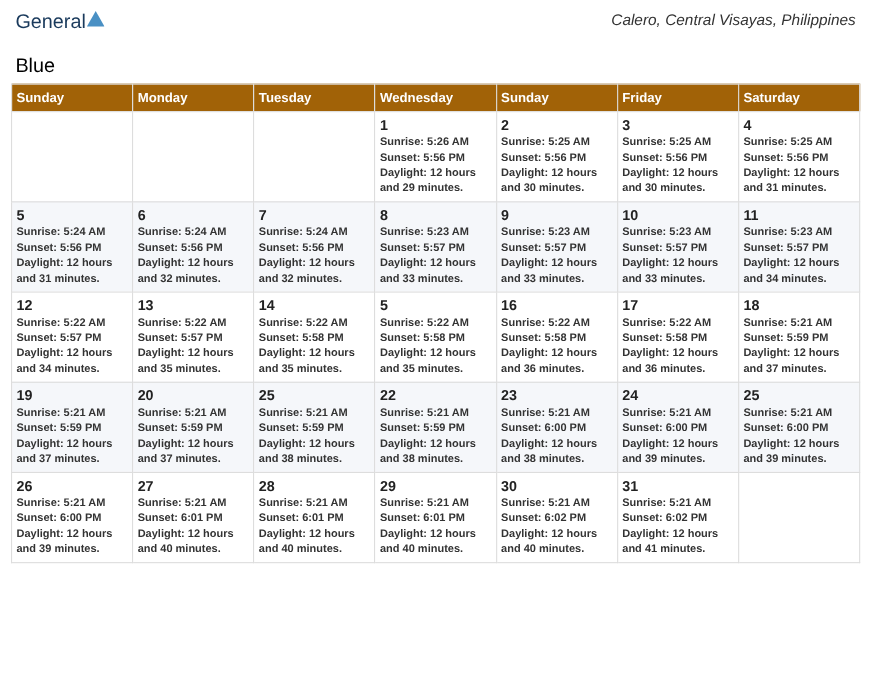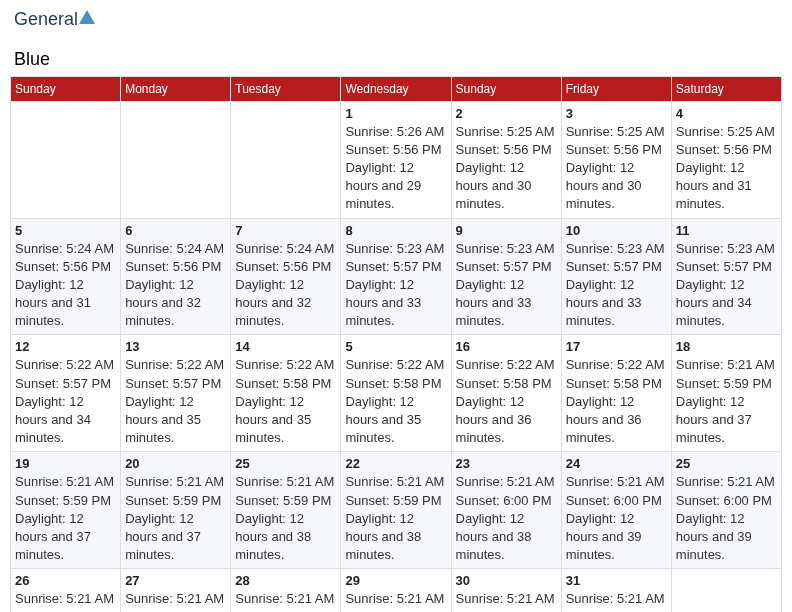--- a/index.html
+++ b/index.html
@@ -41,24 +41,24 @@
       font-size: 14px;
       color: #333;
       font-style: italic;
     }
     .calendar {
       width: 100%;
       border-collapse: collapse;
       table-layout: fixed;
     }
     .calendar th {
-      background-color: #b91c1c;
+      background-color: #a16207;
       color: #fff;
       font-size: 12px;
-      font-weight: normal;
+      font-weight: bold;
       padding: 5px 4px;
       text-align: left;
       border: 1px solid #ddd;
     }
     .calendar td {
       border: 1px solid #ddd;
       vertical-align: top;
       padding: 4px;
       font-size: 10px;
       color: #222;
@@ -69,42 +69,44 @@
       background: #f5f7fa;
     }
     .day-number {
       font-size: 13px;
       font-weight: bold;
       color: #222;
       display: block;
       margin-bottom: 2px;
     }
     .day-info {
-      font-size: 13px;
+      font-size: 10px;
       line-height: 1.4;
       color: #333;
+      font-weight: bold;
     }
     .empty-cell {
       background: #fff !important;
     }
   </style>
 </head>
 <body>
 
 <div class="header">
   <div class="logo">
     <div style="display:flex;align-items:center;">
       <span class="logo-text">General</span>
       <svg width="16" height="16" viewBox="0 0 16 16" style="margin-left:1px;margin-top:-4px;">
         <polygon points="8,0 16,14 0,14" fill="#4a90c4"></polygon>
       </svg>
     </div>
     <span class="logo-text" style="color:#000000;margin-top:20px;">Blue</span>
   </div>
   <div class="title-section">
+    <div class="location-title">Calero, Central Visayas, Philippines</div>
   </div>
 </div>
 
 <table class="calendar">
   <thead>
     <tr id="header-row">
         <th>Sunday</th>
         <th>Monday</th>
         <th>Tuesday</th>
         <th>Wednesday</th>

